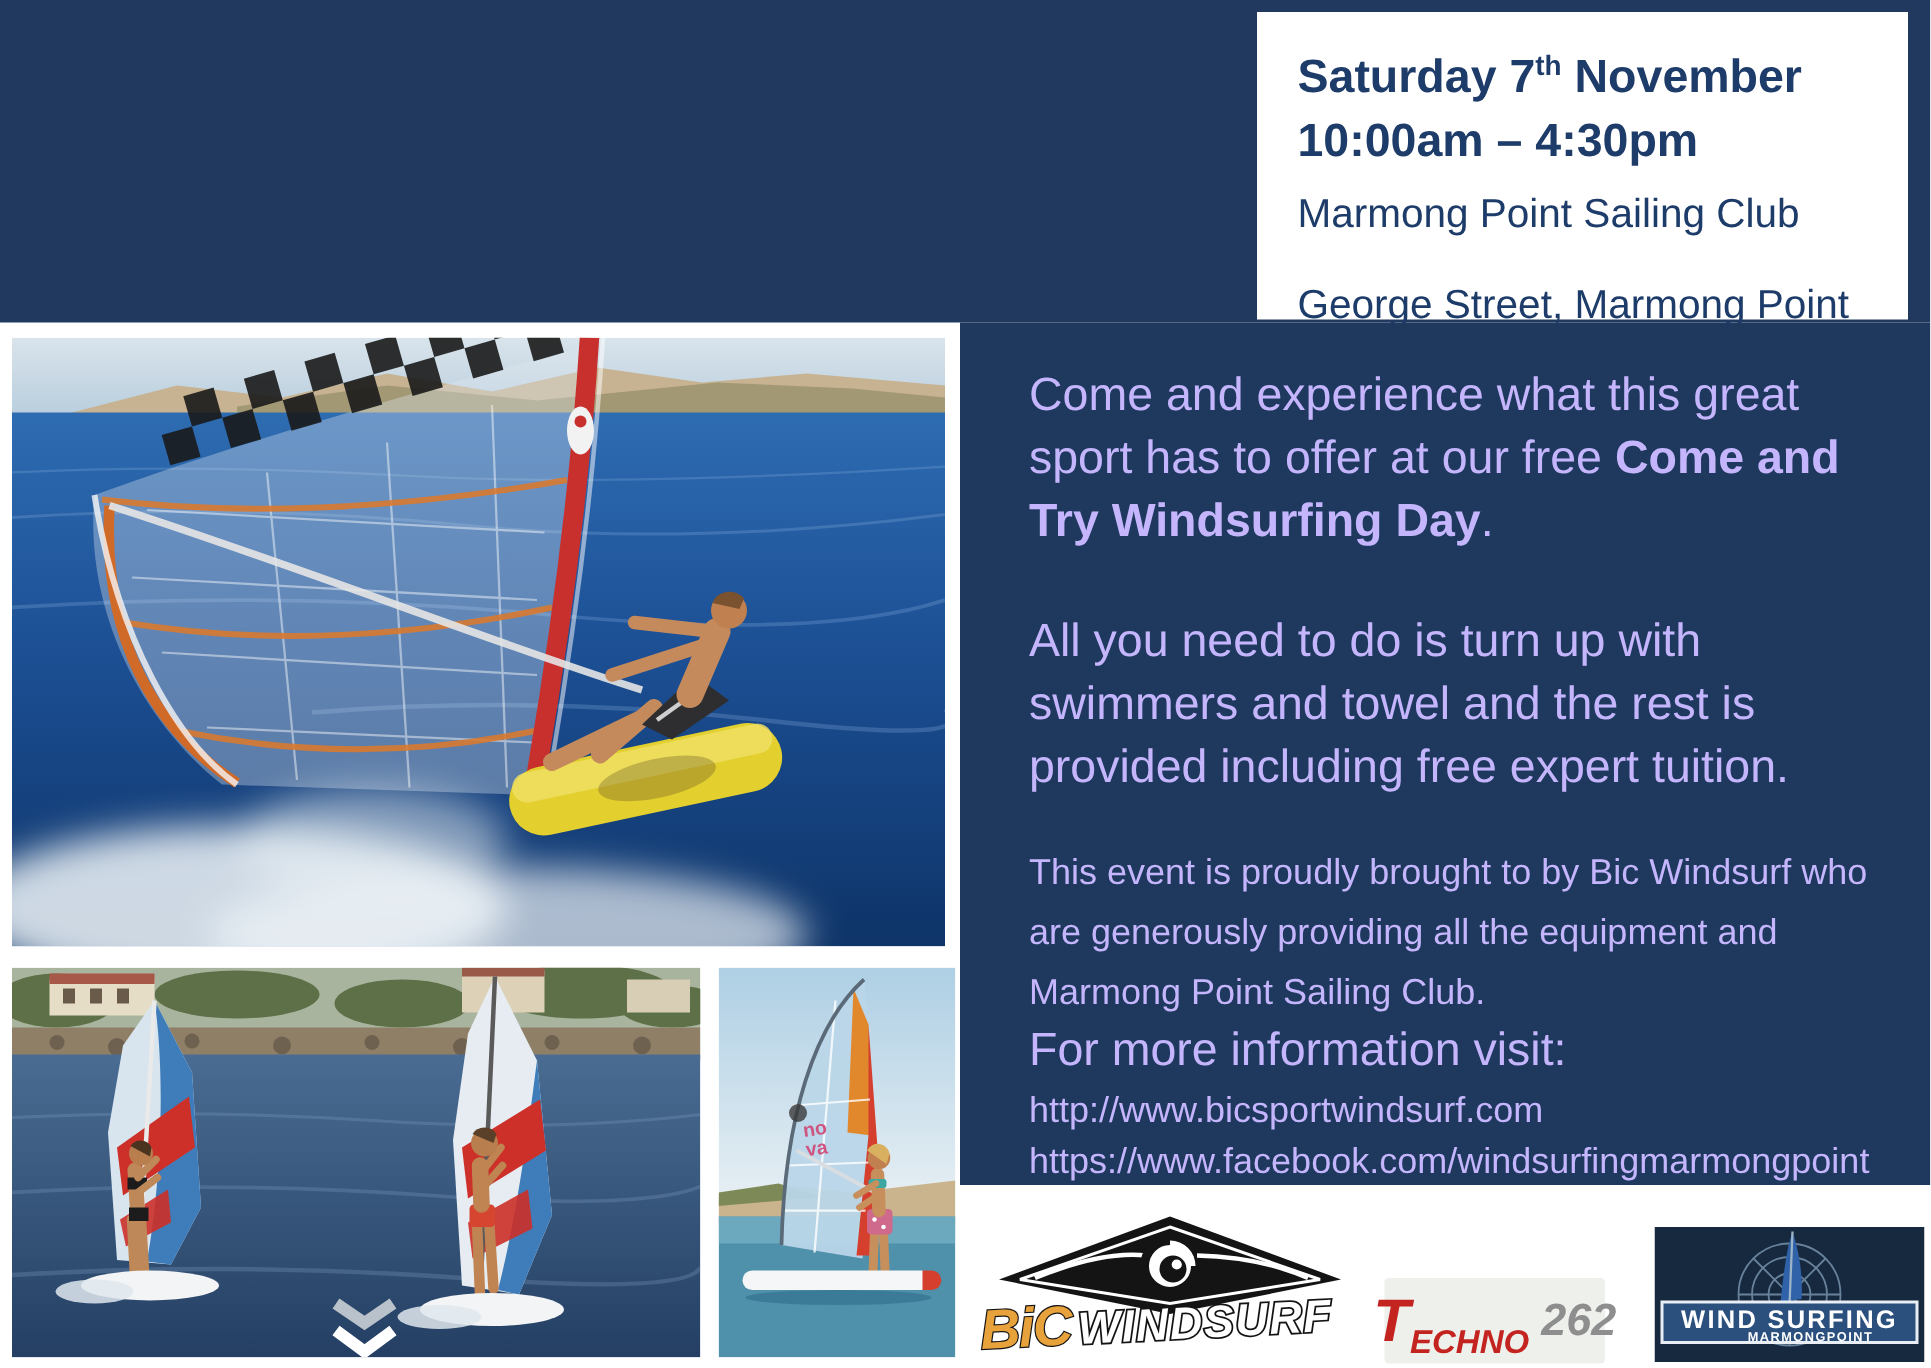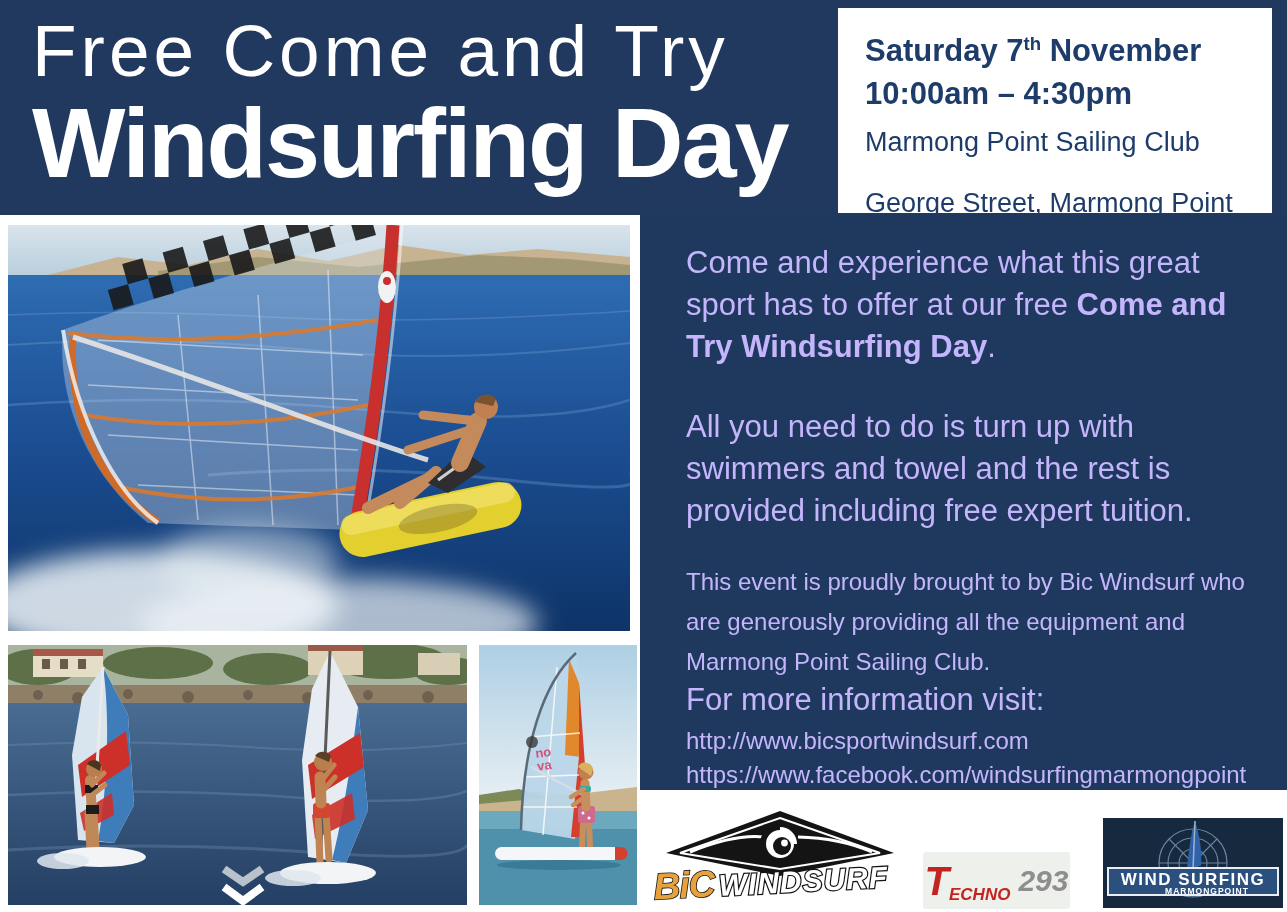--- a/index.html
+++ b/index.html
@@ -36,34 +36,30 @@
   .photo-wide{left:8px;top:645px;width:459px;height:260px;}
   .photo-small{left:479px;top:645px;width:158px;height:260px;}
 
   
   .footer{position:absolute;left:640px;top:790px;width:647px;height:122px;background:#ffffff;}
   .bic-logo{position:absolute;left:12px;top:20px;width:255px;height:95px;}
   .techno-logo{position:absolute;left:283px;top:62px;width:147px;height:57px;background:#eef0ec;
                border-radius:3px;display:flex;align-items:center;justify-content:center;
                font-style:italic;font-weight:bold;white-space:nowrap;}
   .techno-t{color:#c42420;font-size:40px;line-height:1;}
-  .techno-rest{color:#c42420;font-size:17px;line-height:1;margin-top:28px;}
+  .techno-rest{color:#c42420;font-size:22px;line-height:1;margin-top:28px;}
   .techno-num{color:#8e8e8e;font-size:30px;line-height:1;margin-left:8px;}
   .wsm-logo{position:absolute;left:463px;top:28px;width:180px;height:90px;}
 </style>
 </head>
 <body>
 
 <div class="poster">
 
   <div class="header">
-    <div class="title">
-      <div class="title-line1">Free Come and Try</div>
-      <div class="title-line2">Windsurfing Day</div>
-    </div>
     <div class="event-box">
       <div class="eb-date"><span>Saturday 7</span><sup>th</sup><span> November</span></div>
       <div class="eb-time">10:00am – 4:30pm</div>
       <div class="eb-venue">Marmong Point Sailing Club</div>
       <div class="eb-address">George Street, Marmong Point</div>
     </div>
   </div>
 
   <div class="panel">
     <p class="p-lg"><span>Come and experience what this great sport has to offer at our free </span><strong>Come and Try Windsurfing Day</strong><span>.</span></p>
@@ -302,21 +298,21 @@
       </g>
       <g transform="rotate(-3 10 85)" font-family="&quot;Liberation Sans&quot;,sans-serif" font-style="italic" font-weight="bold">
         <text x="2" y="89" font-size="37" fill="#e8a23c" stroke="#141414" stroke-width="1.6" paint-order="stroke" letter-spacing="-1">BiC</text>
         <text x="67" y="89" font-size="30" fill="#ffffff" stroke="#141414" stroke-width="2.4" paint-order="stroke" letter-spacing="1">WINDSURF</text>
       </g>
     </svg>
 
     <div class="techno-logo">
       <span class="techno-t">T</span>
         <span class="techno-rest">ECHNO</span>
-        <span class="techno-num">293</span>
+        <span class="techno-num">262</span>
     </div>
 
     <svg class="wsm-logo" viewBox="0 0 180 90">
       <rect width="180" height="90" fill="#16293f"></rect>
       <g stroke="#7e99b4" fill="none" opacity="0.8" stroke-width="1.2">
         <circle cx="90" cy="45" r="34"></circle>
         <circle cx="90" cy="45" r="25"></circle>
         <circle cx="90" cy="45" r="14"></circle>
         <path d="M90,11 V79 M56,45 H124 M66,21 L114,69 M114,21 L66,69"></path>
       </g>

